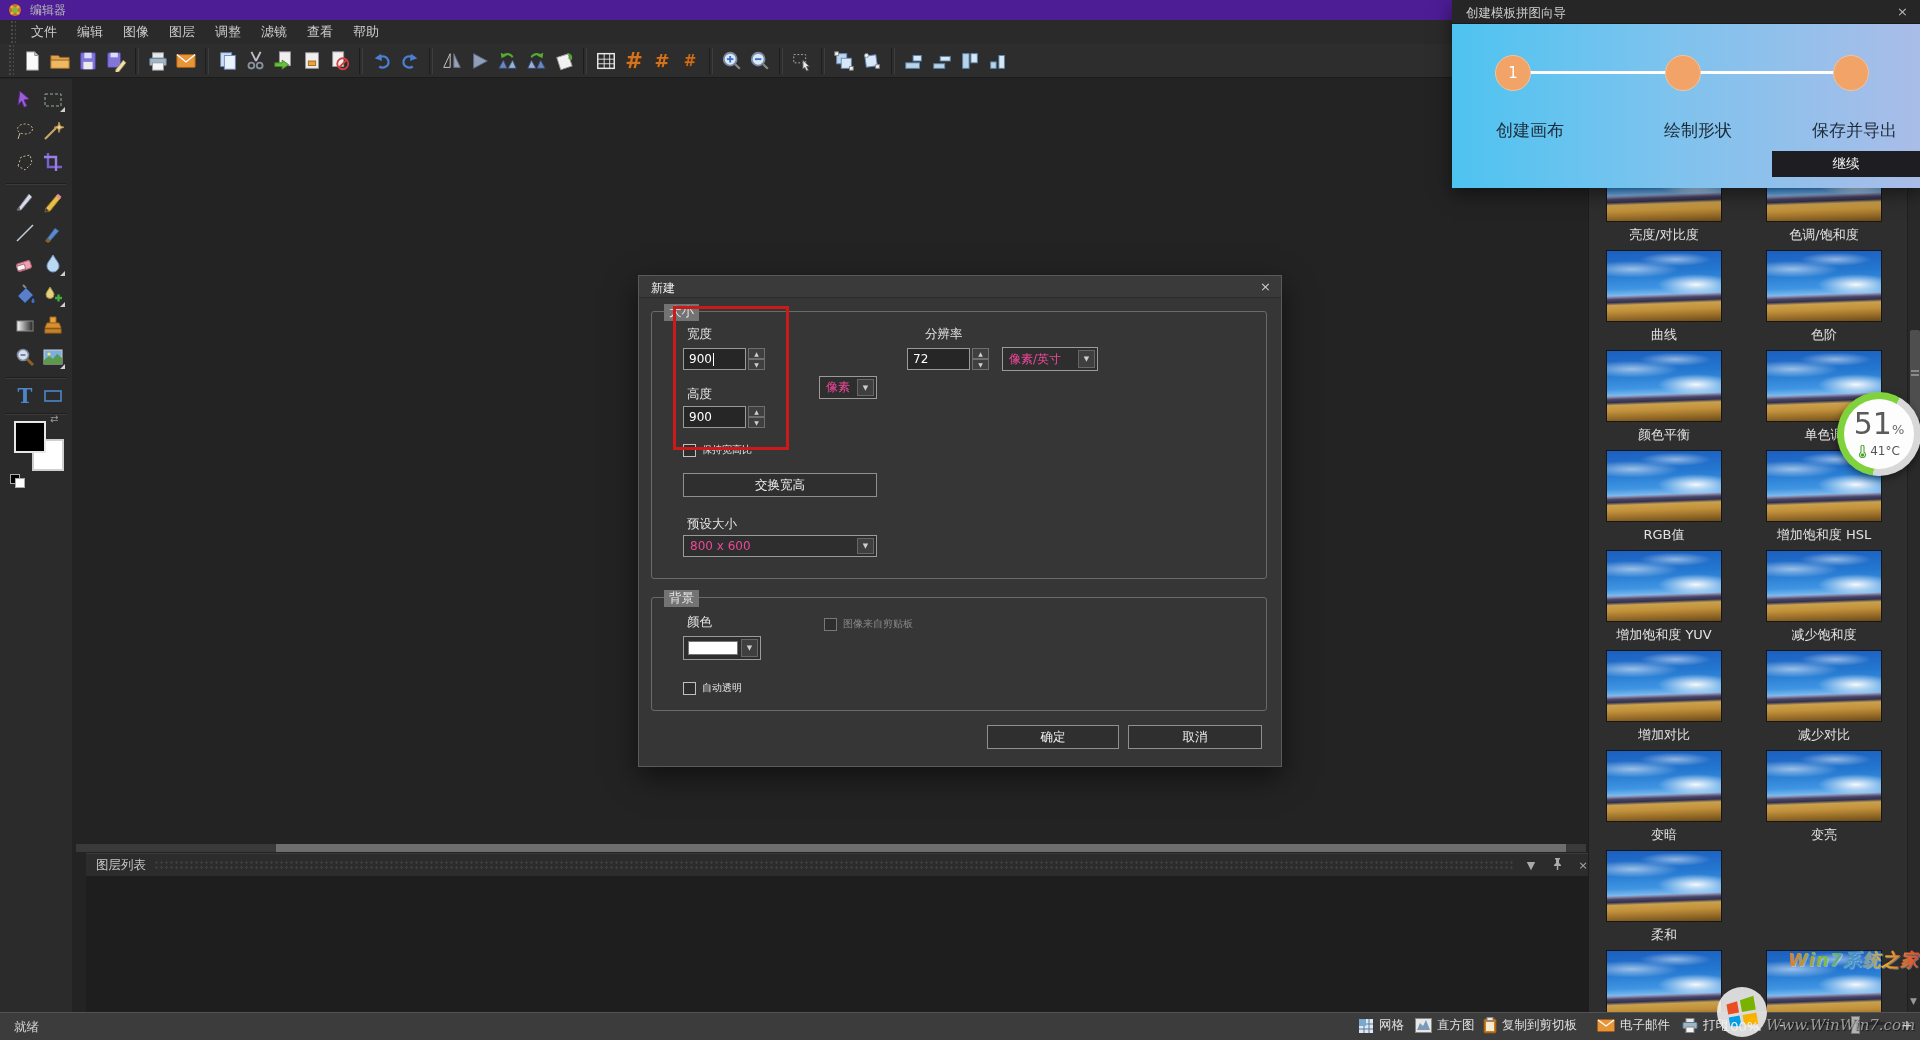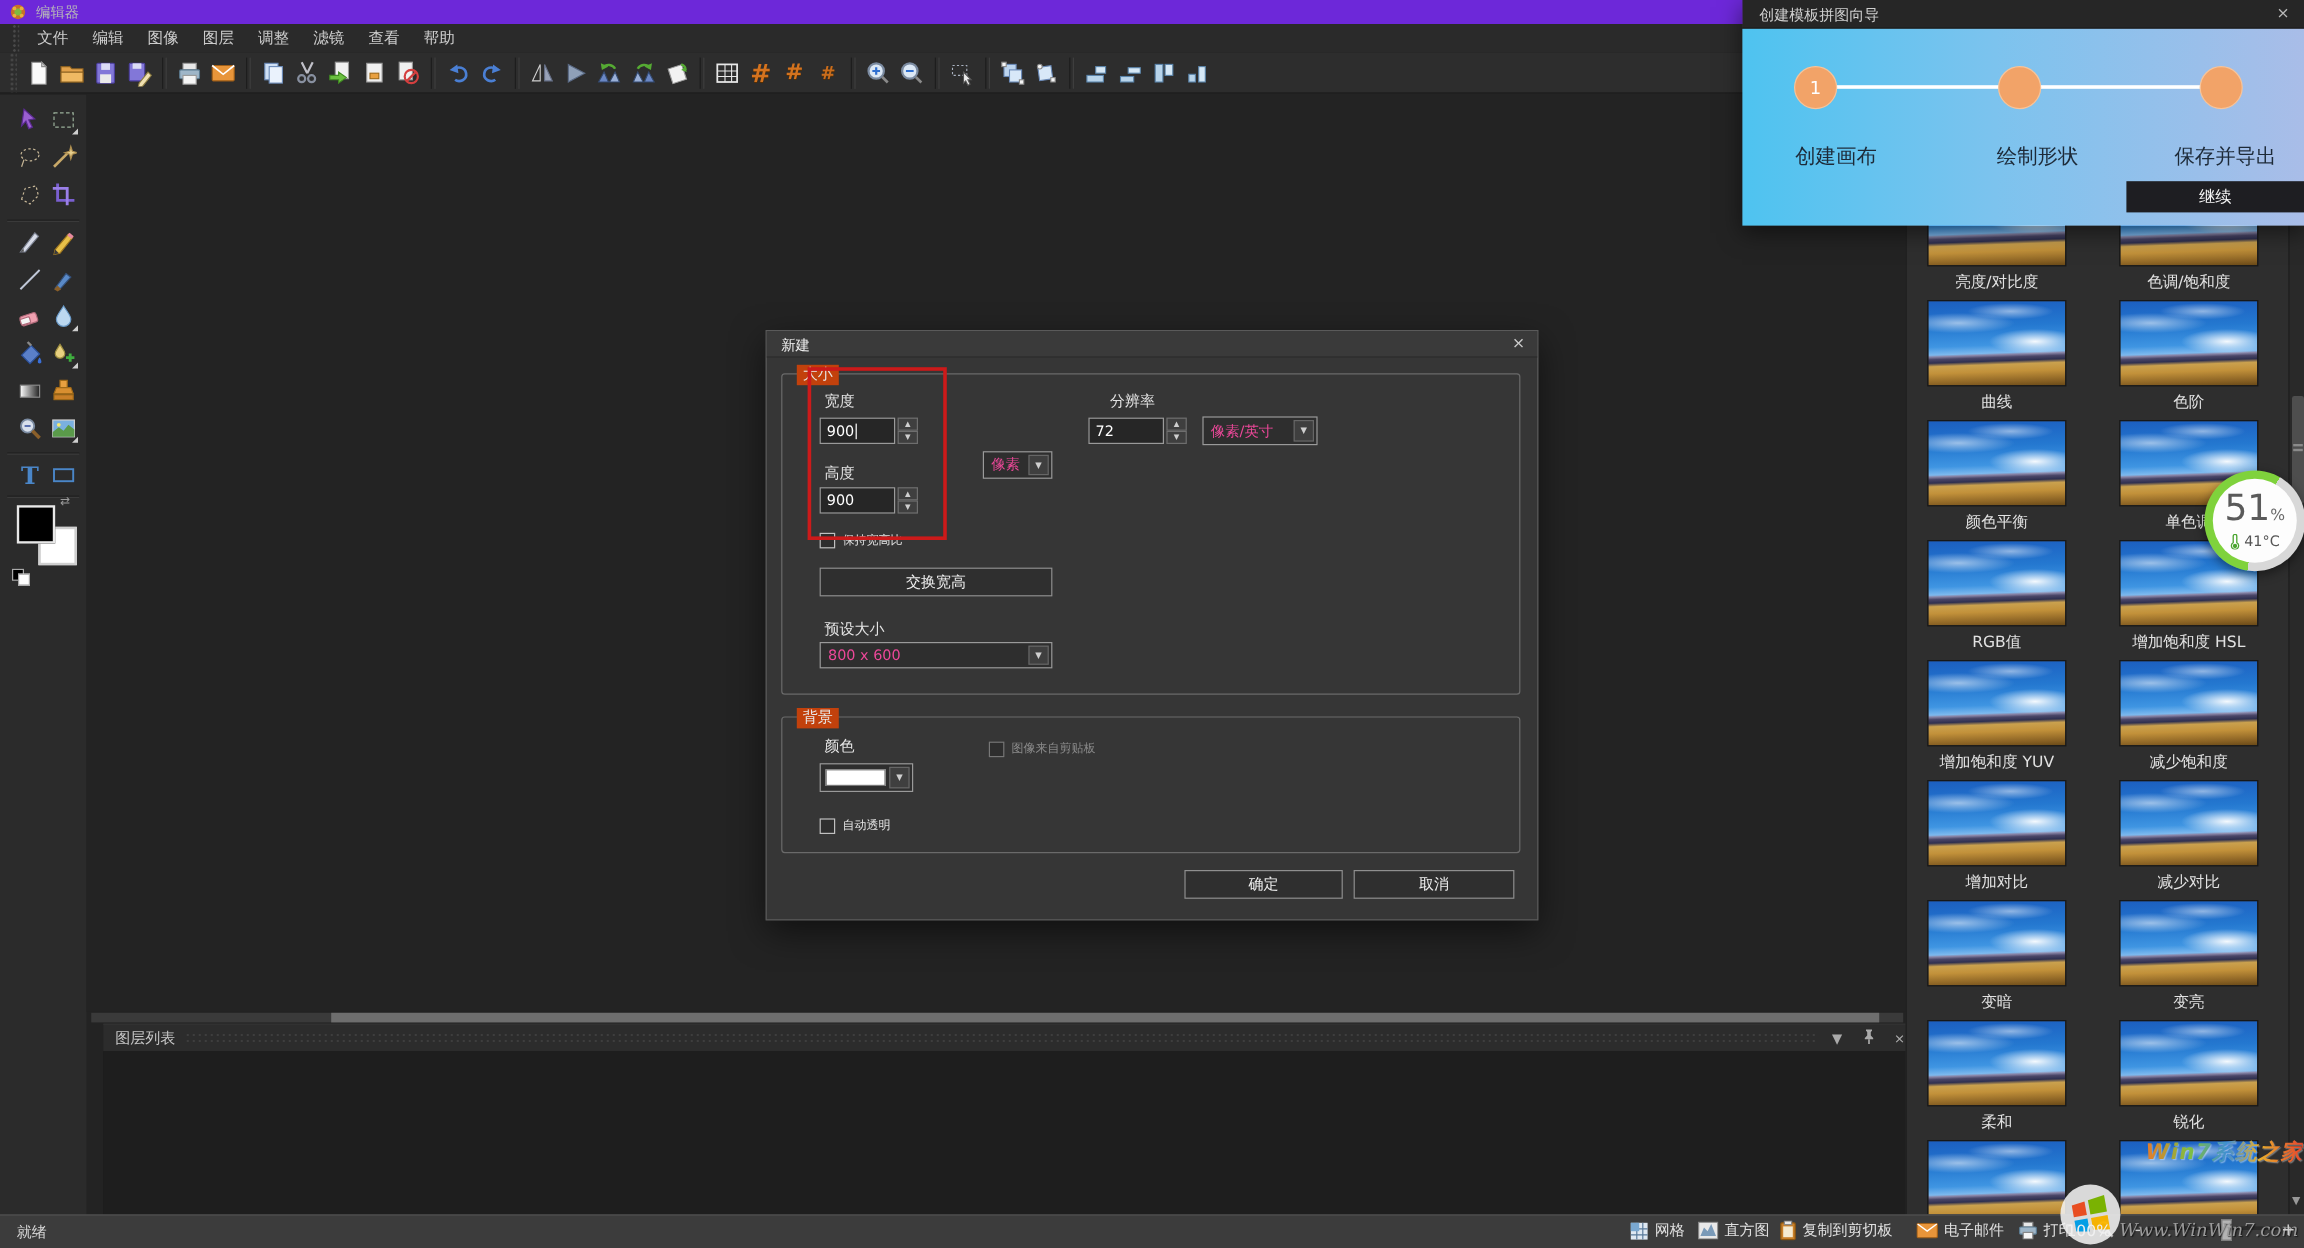--- a/index.html
+++ b/index.html
@@ -1,20 +1,20 @@
 <!DOCTYPE html>
 <html><head>
 <meta charset="utf-8">
 <style>
   html,body{margin:0;padding:0;background:#111;font-family:"DejaVu Sans","Liberation Sans",sans-serif;}
   #app{position:relative;width:1920px;height:1040px;background:#232323;overflow:hidden;color:#ddd;-webkit-user-select:none;}
   .abs{position:absolute;}
 
   
-  .titlebar{position:absolute;left:0;top:0;width:1920px;height:20px;background:#6d28d9;display:flex;align-items:center;gap:8px;padding-left:8px;box-sizing:border-box;}
+  .titlebar{position:absolute;left:0;top:0;width:1920px;height:20px;background:#4c1d95;display:flex;align-items:center;gap:8px;padding-left:8px;box-sizing:border-box;}
   .titlebar .apptitle{font-size:12px;color:#b8b8b8;}
 
   
   .menubar{position:absolute;left:0;top:20px;width:1706px;height:24px;background:#2a2a2a;display:flex;align-items:center;padding-left:10px;gap:2px;box-sizing:border-box;}
   .menu-item{font-size:13px;color:#cccccc;padding:2px 9px;cursor:default;}
   .grip{width:6px;height:100%;background:radial-gradient(#4a4a4a 1px,transparent 1.2px);background-size:4px 4px;margin-right:4px;}
 
   
   .toolbar{position:absolute;left:0;top:44px;width:1920px;height:34px;background:#2d2d2d;border-bottom:1px solid #1c1c1c;display:flex;align-items:center;padding-left:8px;box-sizing:border-box;}
   .tb{width:26px;height:26px;display:flex;align-items:center;justify-content:center;margin:0 1px;border-radius:2px;}
@@ -74,21 +74,21 @@
   .ztrack{position:absolute;left:1790px;top:1022px;width:110px;height:3px;background:#2a2a2a;}
   .zthumb{position:absolute;left:1851px;top:1016px;width:7px;height:16px;background:#b4b4b4;border:1px solid #777;}
   .zplus{position:absolute;left:1901px;top:5px;color:#cfcfcf;font-size:14px;}
 
   
   .dialog{position:absolute;left:638px;top:275px;width:642px;height:490px;background:#363636;border:1px solid #5a5a5a;box-shadow:0 10px 28px rgba(0,0,0,.55);z-index:20;}
   .dlg-title{position:absolute;left:0;top:0;width:100%;height:22px;background:#3a3a3a;border-bottom:1px solid #2a2a2a;box-sizing:border-box;}
   .dlg-title .t{position:absolute;left:12px;top:4px;font-size:12px;color:#f0f0f0;}
   .dlg-close{position:absolute;right:10px;top:3px;color:#cccccc;font-size:13px;}
   .group{position:absolute;border:1px solid #6a6a6a;border-radius:3px;}
-  .glabel{position:absolute;top:-8px;left:12px;background:#c2410c;padding:0 5px;font-size:12.5px;color:#e8e8e8;}
+  .glabel{position:absolute;top:-8px;left:12px;background:#737373;padding:0 5px;font-size:12.5px;color:#e8e8e8;}
   .flabel{position:absolute;font-size:12.5px;color:#e4e4e4;}
   .gray{color:#8a8a8a;}
   .tinput{position:absolute;background:#262626;border:1px solid #9a9a9a;box-sizing:border-box;color:#fff;font-size:12px;display:flex;align-items:center;padding-left:5px;}
   .caret{display:inline-block;width:1px;height:13px;background:#fff;margin-left:1px;}
   .spin{position:absolute;width:17px;display:flex;flex-direction:column;}
   .spin div{flex:1;background:#3f3f3f;border:1px solid #6e6e6e;display:flex;align-items:center;justify-content:center;color:#cfcfcf;font-size:6px;}
   .spin div::before{content:"▲";} .spin div:last-child::before{content:"▼";}
   .dd{position:absolute;background:#2e2e2e;border:1px solid #9a9a9a;box-sizing:border-box;color:#ec4899;font-size:12px;display:flex;align-items:center;padding-left:6px;}
   .dd .arrow{position:absolute;right:2px;top:2px;bottom:2px;width:15px;background:#3f3f3f;border:1px solid #666;display:flex;align-items:center;justify-content:center;color:#cfcfcf;font-size:7px;}
   .dd .arrow::before{content:"▼";}
@@ -584,24 +584,20 @@
         <div class="plabel">变暗</div>
       </div>
     <div class="cell" style="left:177px;top:750px;">
         <div class="ph"></div>
         <div class="plabel">变亮</div>
       </div>
     <div class="cell" style="left:17px;top:850px;">
         <div class="ph"></div>
         <div class="plabel">柔和</div>
       </div>
-    <div class="cell" style="left:177px;top:850px;">
-        <div class="ph"></div>
-        <div class="plabel">锐化</div>
-      </div>
     <div class="cell" style="left:17px;top:950px;">
         <div class="ph"></div>
       </div>
     <div class="cell" style="left:177px;top:950px;">
         <div class="ph"></div>
       </div>
     <div class="vscroll">
       <div class="vthumb"></div>
       <div class="grip2"></div>
       <div class="varrow">▼</div>

